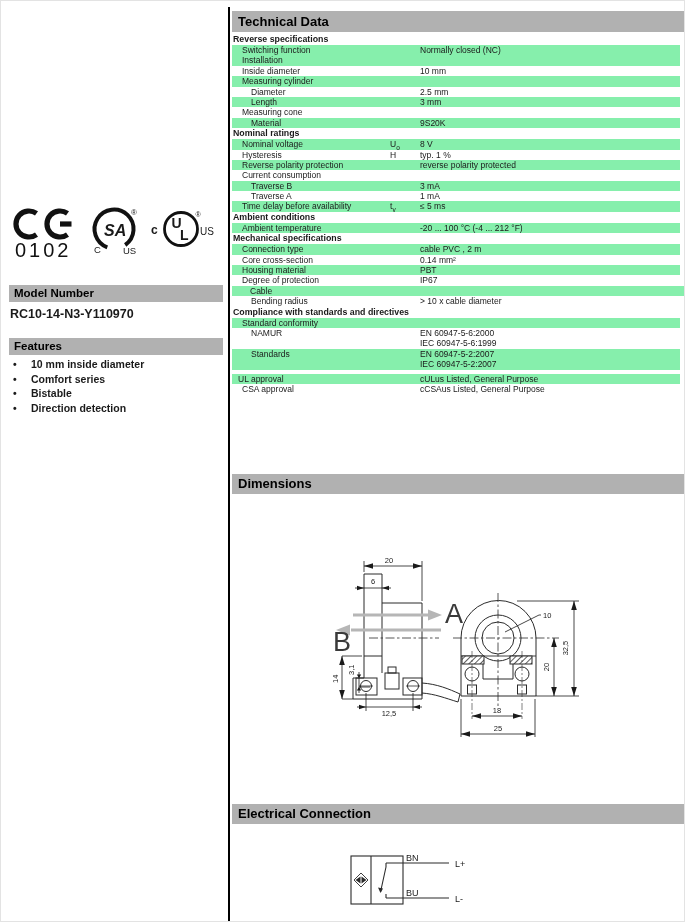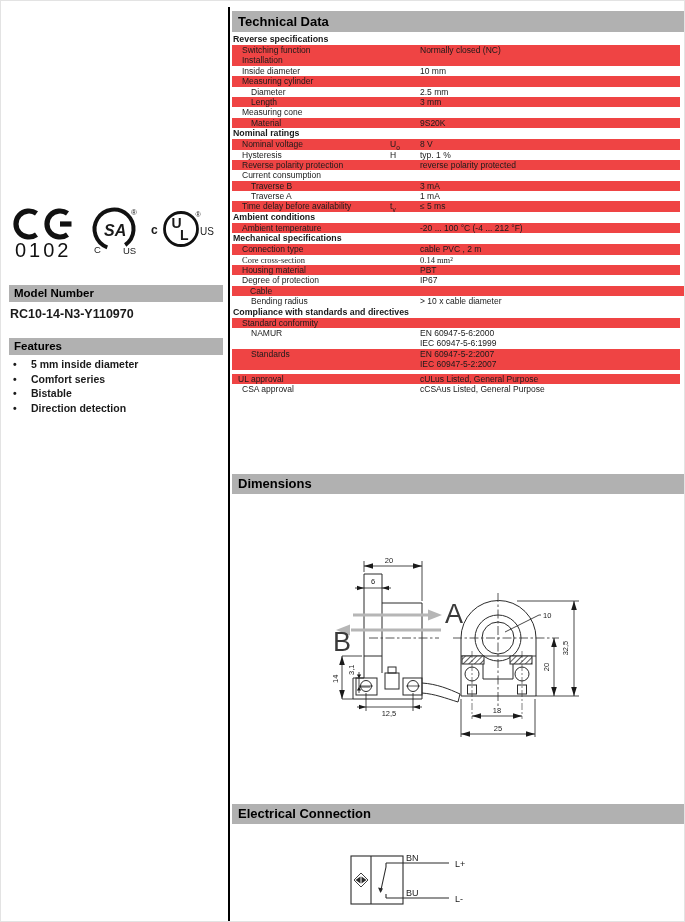--- a/index.html
+++ b/index.html
@@ -20,21 +20,21 @@
   .feat .bullet{position:absolute;left:4px;}
   .feat span:last-child{position:absolute;left:22px;}
 
   
   .section-bar{position:absolute;left:231px;width:454px;height:21px;background:#b1b1b1;
                font-size:13px;font-weight:bold;line-height:21px;padding-left:6px;
                box-sizing:border-box;color:#000;}
   .spec-table{position:absolute;left:231px;top:33px;width:448px;}
   .ghead{font-size:8.8px;font-weight:bold;line-height:11px;height:11px;padding-left:1px;}
   .srow{position:relative;width:448px;font-size:8.5px;line-height:10.4px;}
-  .srow.shade{background:#ef4444;}
+  .srow.shade{background:#86efac;}
   .sl{display:inline-block;}
   .ss{position:absolute;left:158px;top:0;}
   .ss sub{font-size:6.5px;}
   .sv{position:absolute;left:188px;top:0;}
   .group:last-child{margin-top:4px;}
 
   .dims-svg{position:absolute;left:228px;top:540px;width:457px;height:230px;}
   .elec-svg{position:absolute;left:228px;top:845px;width:457px;height:77px;}
   svg text{font-family:"Liberation Sans",sans-serif;fill:#1a1a1a;}
   .dimtxt{font-size:7.5px;}
@@ -74,21 +74,21 @@
       <text x="51" y="28" font-size="10">US</text>
     </svg>
 
     <div class="side-hdr" style="top:284px">Model Number</div>
     <div class="model-value">RC10-14-N3-Y110970</div>
 
     <div class="side-hdr" style="top:337px">Features</div>
     <div class="features-list">
         <div class="feat">
           <span class="bullet">•</span>
-          <span>5 mm inside diameter</span>
+          <span>10 mm inside diameter</span>
         </div>
         <div class="feat">
           <span class="bullet">•</span>
           <span>Comfort series</span>
         </div>
         <div class="feat">
           <span class="bullet">•</span>
           <span>Bistable</span>
         </div>
         <div class="feat">
@@ -150,21 +150,21 @@
           <div class="ghead">Ambient conditions</div>
           <div class="srow shade" style="height: 10.4px;"><span class="sl" style="padding-left: 10px;">Ambient temperature</span><span class="sv">
               <div>-20 ... 100 °C (-4 ... 212 °F)</div>
             </span></div>
         </div>
         <div class="group">
           <div class="ghead">Mechanical specifications</div>
           <div class="srow shade" style="height: 10.4px;"><span class="sl" style="padding-left: 10px;">Connection type</span><span class="sv">
               <div>cable PVC , 2 m</div>
             </span></div>
-          <div class="srow" style="height: 10.4px; font-family: Liberation Serif, serif;"><span class="sl" style="padding-left: 10px;">Core cross-section</span><span class="sv">
+          <div class="srow" style="height: 10.4px;"><span class="sl" style="padding-left: 10px;">Core cross-section</span><span class="sv">
               <div>0.14 mm²</div>
             </span></div>
           <div class="srow shade" style="height: 10.4px;"><span class="sl" style="padding-left: 10px;">Housing material</span><span class="sv">
               <div>PBT</div>
             </span></div>
           <div class="srow" style="height: 10.4px;"><span class="sl" style="padding-left: 10px;">Degree of protection</span><span class="sv">
               <div>IP67</div>
             </span></div>
           <div class="srow shade" style="height: 10.4px; padding-left: 8px;"><span class="sl" style="padding-left: 10px;">Cable</span></div>
           <div class="srow" style="height: 10.4px;"><span class="sl" style="padding-left: 19px;">Bending radius</span><span class="sv">

